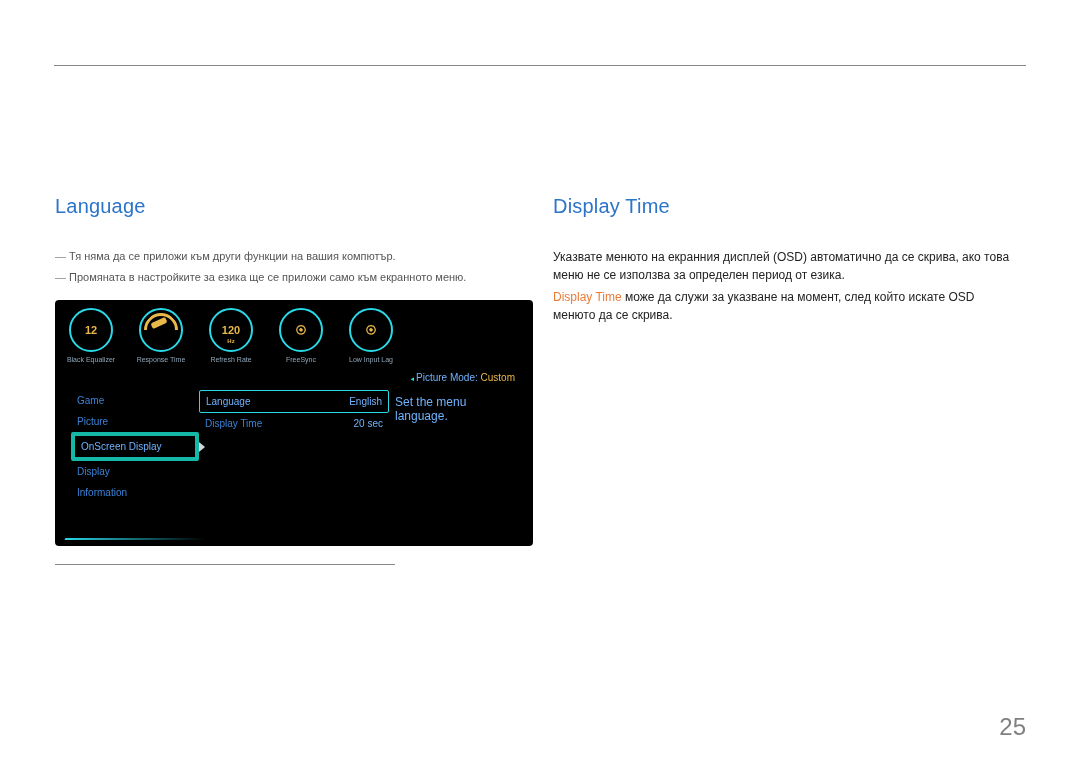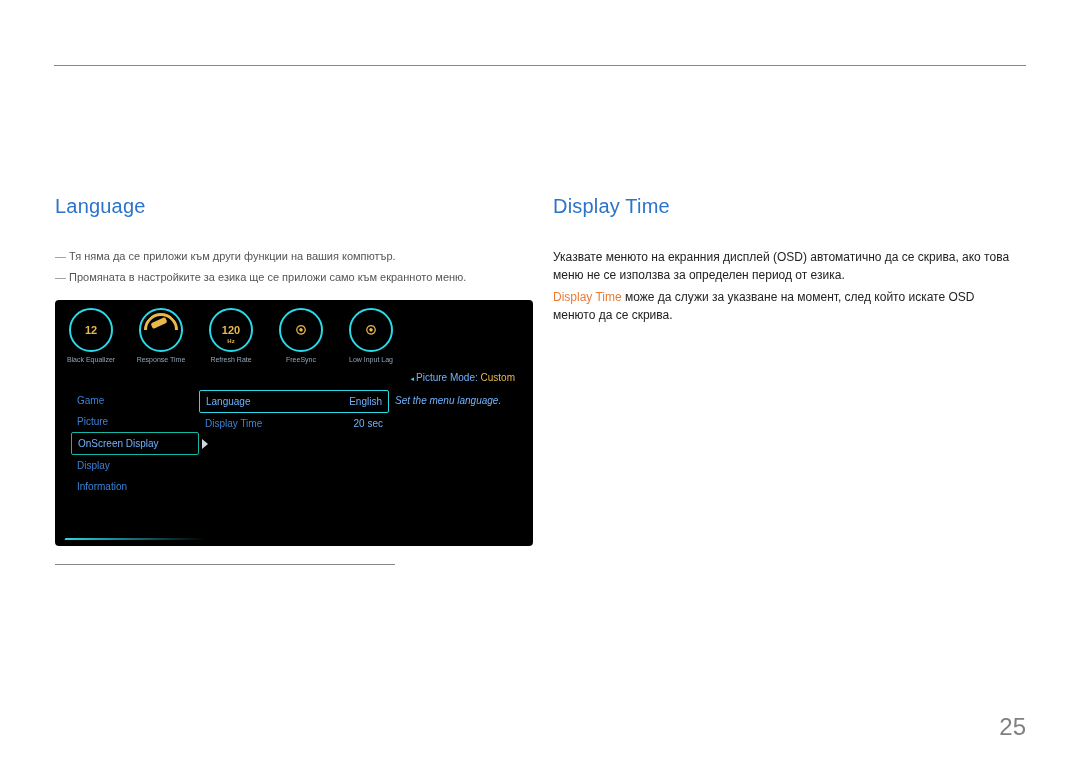--- a/index.html
+++ b/index.html
@@ -143,21 +143,21 @@
     grid-template-columns: 128px 190px 128px;
     font-size: 10px;
   }
   .side-menu { padding-top: 4px; }
   .side-item {
     color: #3b82d6;
     padding: 5px 6px;
     position: relative;
   }
   .side-item.selected {
-    border: 1px solid #14b8a6;
+    border: 4px solid #14b8a6;
     border-radius: 2px;
     color: #6fb3ff;
   }
   .side-item.selected::after{
     content:"";
     position:absolute;
     right:-10px; top:50%;
     transform:translateY(-50%);
     border-left:6px solid #cfd6dc;
     border-top:5px solid transparent;
@@ -169,21 +169,21 @@
     padding: 5px 6px;
     color: #3b82d6;
   }
   .sub-row.selected {
     border: 1px solid #29d9e8;
     border-radius: 2px;
     color: #6fb3ff;
   }
   .sub-row .val { color: #6fb3ff; }
   .sub-row.selected .val { color: #6fb3ff; }
-  .desc { padding: 9px 6px; color: #6fb3ff; font-size: 10px; font-style: italic; }
+  .desc { padding: 9px 6px; color: #6fb3ff; font-size: 12px; }
   .osd-bottom-angle{
     position:absolute;
     left:10px; bottom:6px; width:140px; height:2px;
     background:linear-gradient(90deg,#29d9e8,transparent);
     transform:skewX(-30deg);
     transform-origin:left;
   }
 
   .page-number {
     position: absolute;

